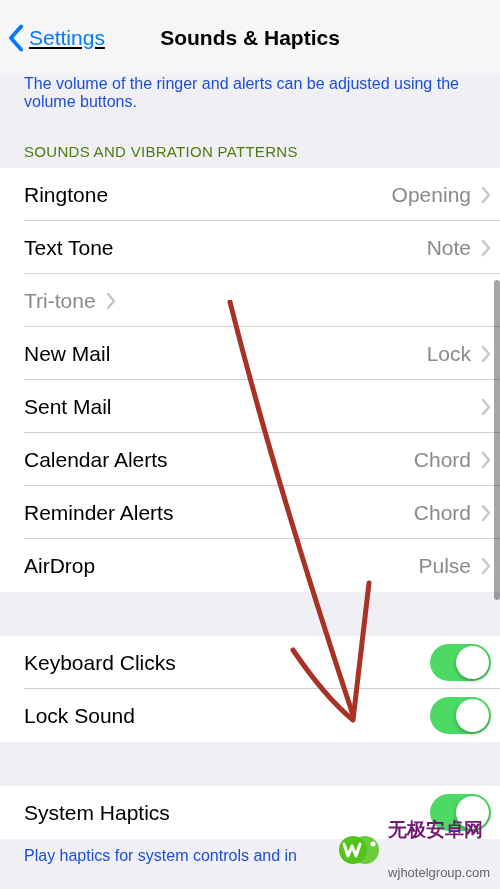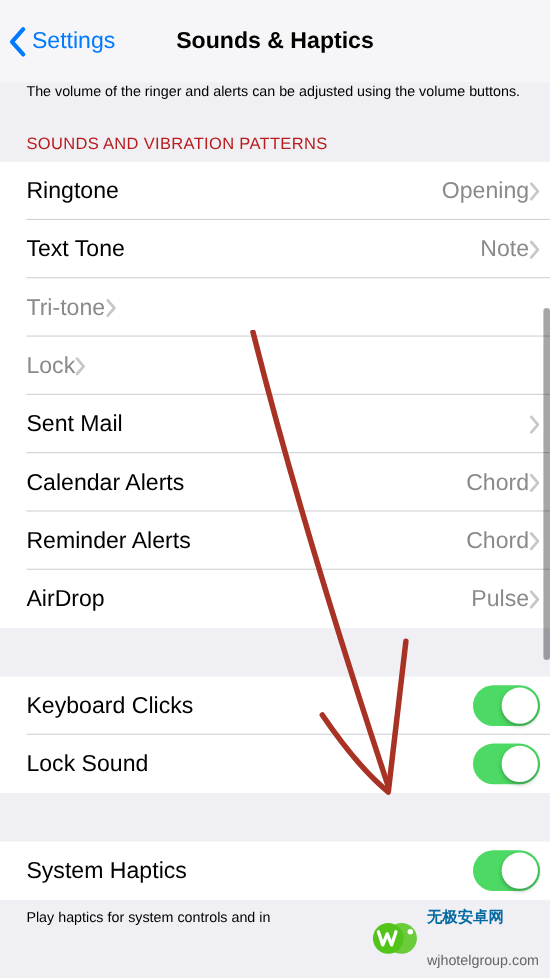--- a/index.html
+++ b/index.html
@@ -16,20 +16,21 @@
       overflow: hidden;
       position: relative;
     }
     .nav-bar {
       height: 75px;
       background: #f6f6f8;
       display: flex;
       align-items: center;
       position: relative;
       padding: 0 8px;
+      text-decoration: underline;
     }
     .back-button {
       display: flex;
       align-items: center;
       color: #007aff;
       font-size: 21px;
       cursor: pointer;
     }
     .back-chevron {
       width: 16px;
@@ -44,27 +45,27 @@
       font-size: 21px;
       font-weight: 600;
       color: #000;
       pointer-events: none;
     }
     .content {
       overflow-y: auto;
     }
     .footer-text {
       padding: 0 24px 14px 24px;
-      font-size: 13px;
-      color: #000000;
+      font-size: 16px;
+      color: #1d4ed8;
     }
     .section-header {
       padding: 18px 24px 8px 24px;
       font-size: 15px;
-      color: #b91c1c;
+      color: #4d7c0f;
       letter-spacing: 0.3px;
     }
     .group {
       background: #fff;
     }
     .row {
       display: flex;
       align-items: center;
       min-height: 53px;
       padding: 0 9px 0 24px;
@@ -80,20 +81,21 @@
       background: #d1d1d5;
     }
     .row-label {
       flex: 1;
       font-size: 21px;
       color: #000;
     }
     .row-value {
       font-size: 21px;
       color: #8a8a8d;
+      margin-right: 10px;
     }
     .chevron-right {
       width: 10px;
       height: 18px;
     }
     .switch {
       width: 61px;
       height: 37px;
       border-radius: 19px;
       background: #4cd964;
@@ -133,23 +135,23 @@
       width: 48px;
       height: 48px;
       margin-right: 5px;
     }
     .watermark-text {
       display: flex;
       flex-direction: column;
       line-height: 1.2;
     }
     .watermark-text .cn {
-      font-size: 14px;
+      font-size: 19px;
       font-weight: bold;
-      color: #0369a1;
+      color: #701a75;
     }
     .watermark-text .url {
       font-size: 13px;
       color: #666;
       margin-top: 24px;
     }
     .scrollbar-indicator {
       position: absolute;
       right: 0;
       top: 280px;
@@ -193,20 +195,21 @@
           <polyline points="2,2 8,9 2,16" fill="none" stroke="#c7c7cc" stroke-width="2.5" stroke-linecap="round" stroke-linejoin="round"></polyline>
         </svg>
     </div>
     <div class="row row-separator">
       <span class="row-value">Tri-tone</span>
       <svg class="chevron-right" viewBox="0 0 10 18">
           <polyline points="2,2 8,9 2,16" fill="none" stroke="#c7c7cc" stroke-width="2.5" stroke-linecap="round" stroke-linejoin="round"></polyline>
         </svg>
     </div>
     <div class="row row-separator">
+      <span class="row-label">New Mail</span>
       <span class="row-value">Lock</span>
       <svg class="chevron-right" viewBox="0 0 10 18">
           <polyline points="2,2 8,9 2,16" fill="none" stroke="#c7c7cc" stroke-width="2.5" stroke-linecap="round" stroke-linejoin="round"></polyline>
         </svg>
     </div>
     <div class="row row-separator">
       <span class="row-label">Sent Mail</span>
       <svg class="chevron-right" viewBox="0 0 10 18">
           <polyline points="2,2 8,9 2,16" fill="none" stroke="#c7c7cc" stroke-width="2.5" stroke-linecap="round" stroke-linejoin="round"></polyline>
         </svg>

